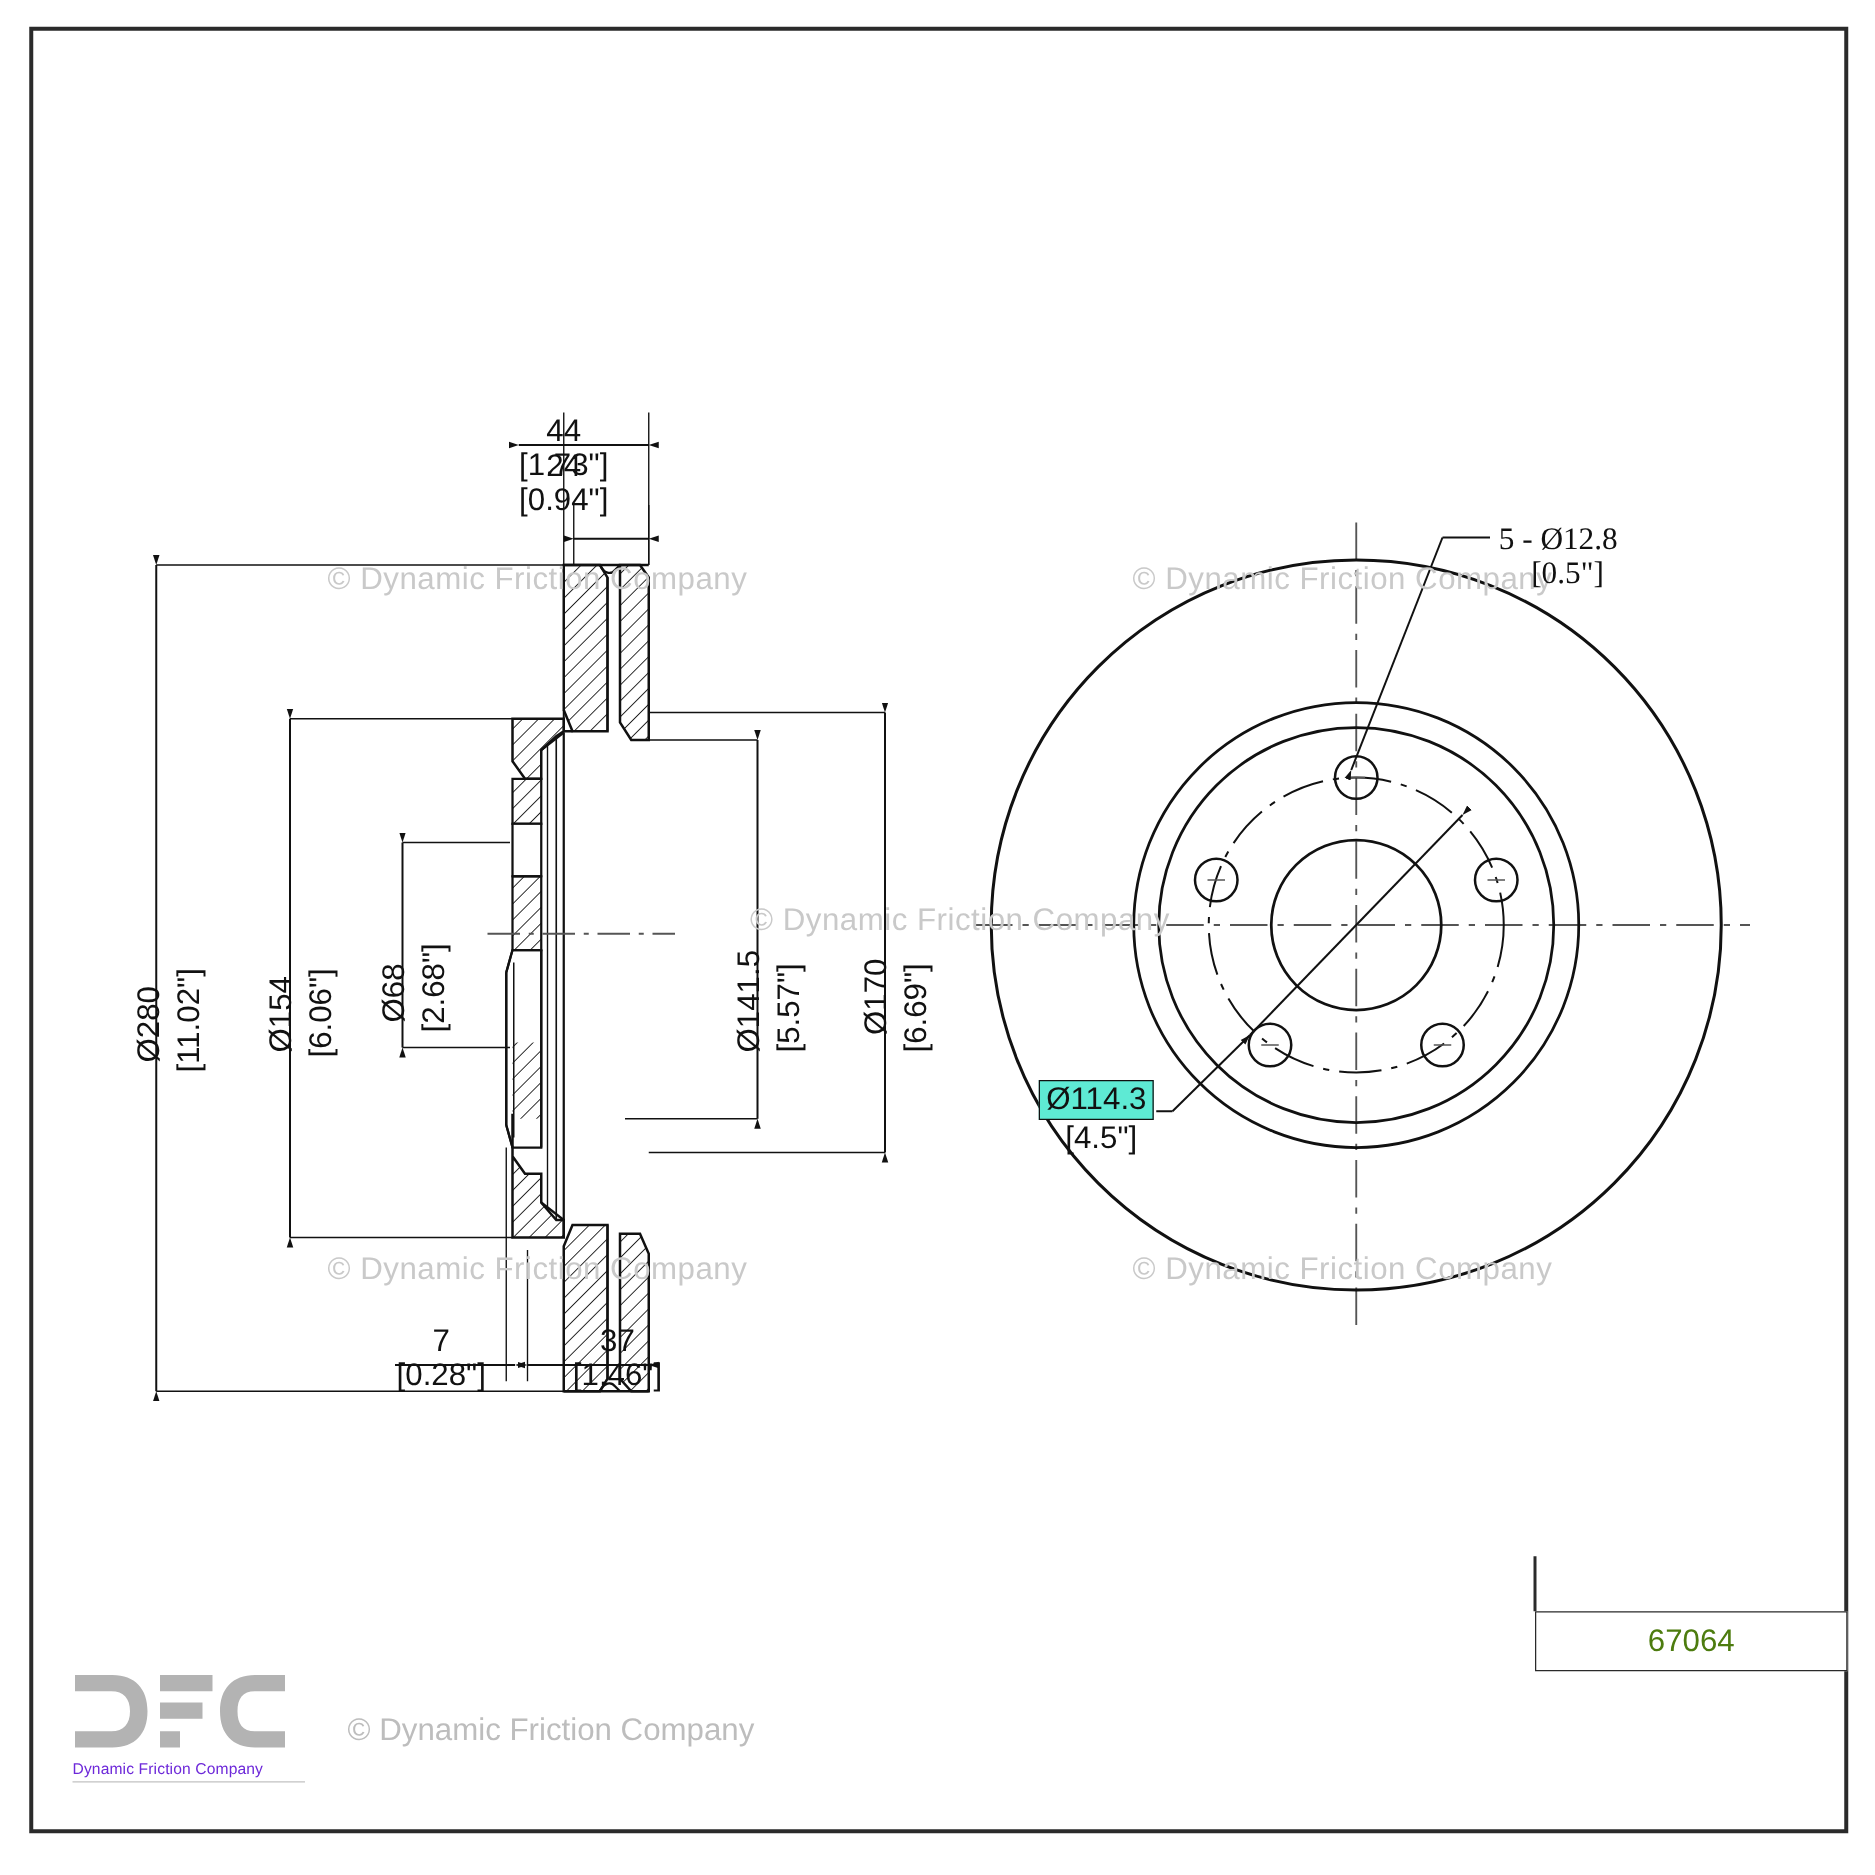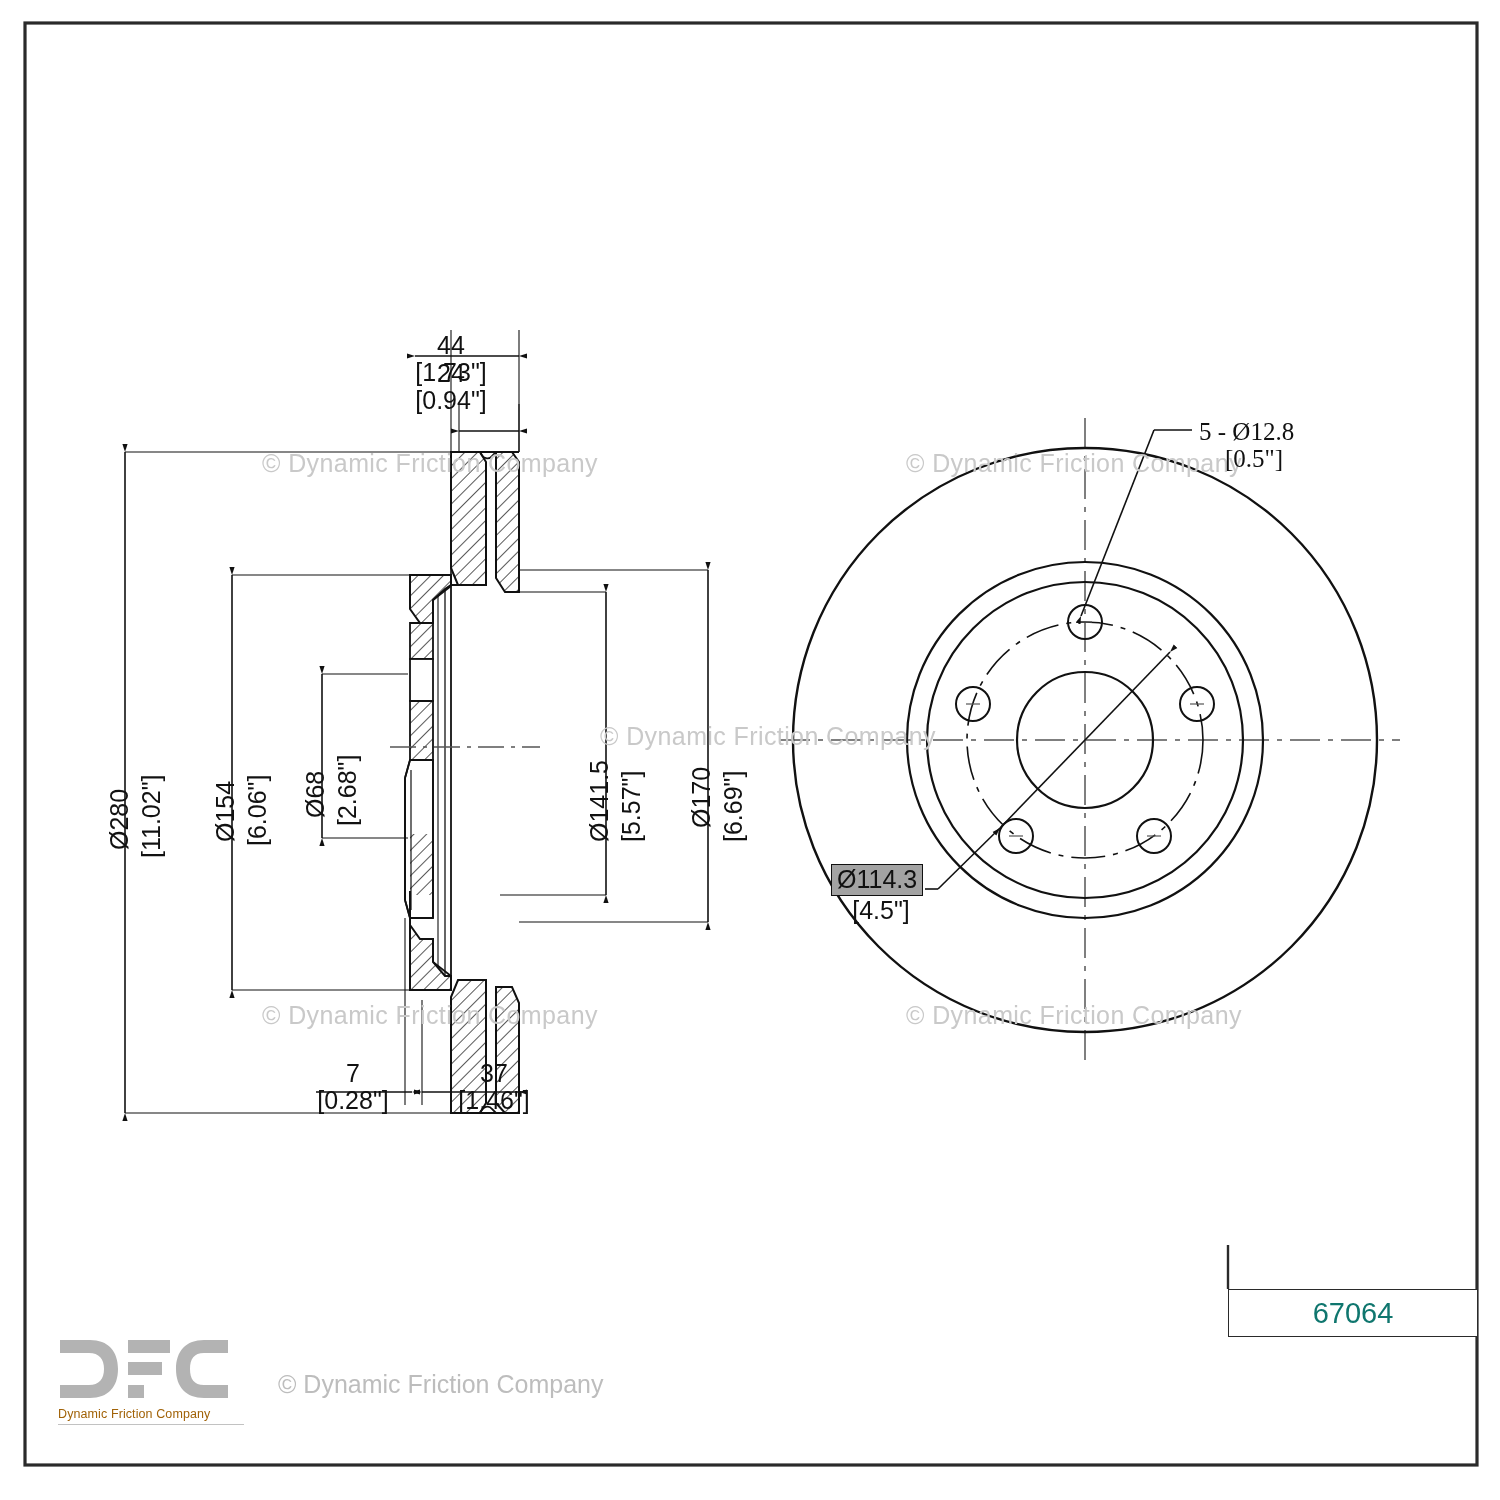--- a/index.html
+++ b/index.html
@@ -37,21 +37,21 @@
     top: 1338px;
     width: 190px;
   }
   .logo-mark {
     width: 172px;
     height: 62px;
   }
   .logo-sub {
     font-family: "Liberation Sans", sans-serif;
     font-size: 12.5px;
-    color: #a16207;
+    color: #6d28d9;
     letter-spacing: 0.1px;
     margin-top: 3px;
     white-space: nowrap;
   }
   .logo-rule {
     border-bottom: 1.5px solid #c2c2c2;
     margin-top: 3px;
     width: 186px;
   }
   .logo-foot {
@@ -69,43 +69,43 @@
     width: 250px;
     border: 1.6px solid #2a2a2a;
     box-sizing: border-box;
     background: #fff;
   }
   .tb-row {
     border-bottom: 1.6px solid #2a2a2a;
     height: 46px;
     line-height: 46px;
     text-align: center;
-    font-size: 29px;
-    color: #0f766e;
+    font-size: 25px;
+    color: #4d7c0f;
     white-space: nowrap;
   }
   .tb-row:last-child { border-bottom: none; }
   .dim {
     position: absolute;
     font-size: 25px;
     color: #111;
     white-space: nowrap;
     line-height: 1.08;
     text-align: center;
   }
   .dim.vert {
     transform-origin: 0 0;
     transform: rotate(-90deg);
   }
   .dim .l2 { display: block; }
   .boxed {
     border: 1.8px solid #111;
     padding: 1px 5px 2px 5px;
     display: inline-block;
-    background: #a3a3a3;
+    background: #5eead4;
   }
 </style>
 </head>
 <body>
 
 <div id="page">
 
   <svg id="drawing-svg" viewBox="0 0 1500 1500">
     <defs>
       <pattern id="hatch" width="9" height="9" patternTransform="rotate(45)" patternUnits="userSpaceOnUse">

